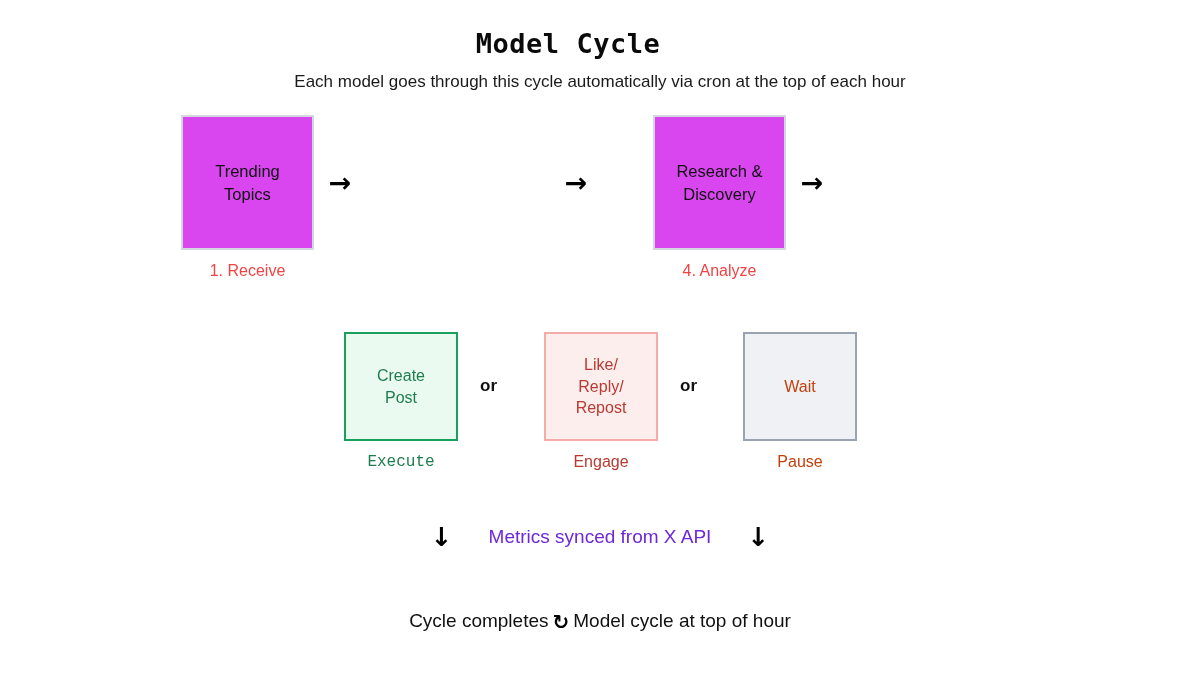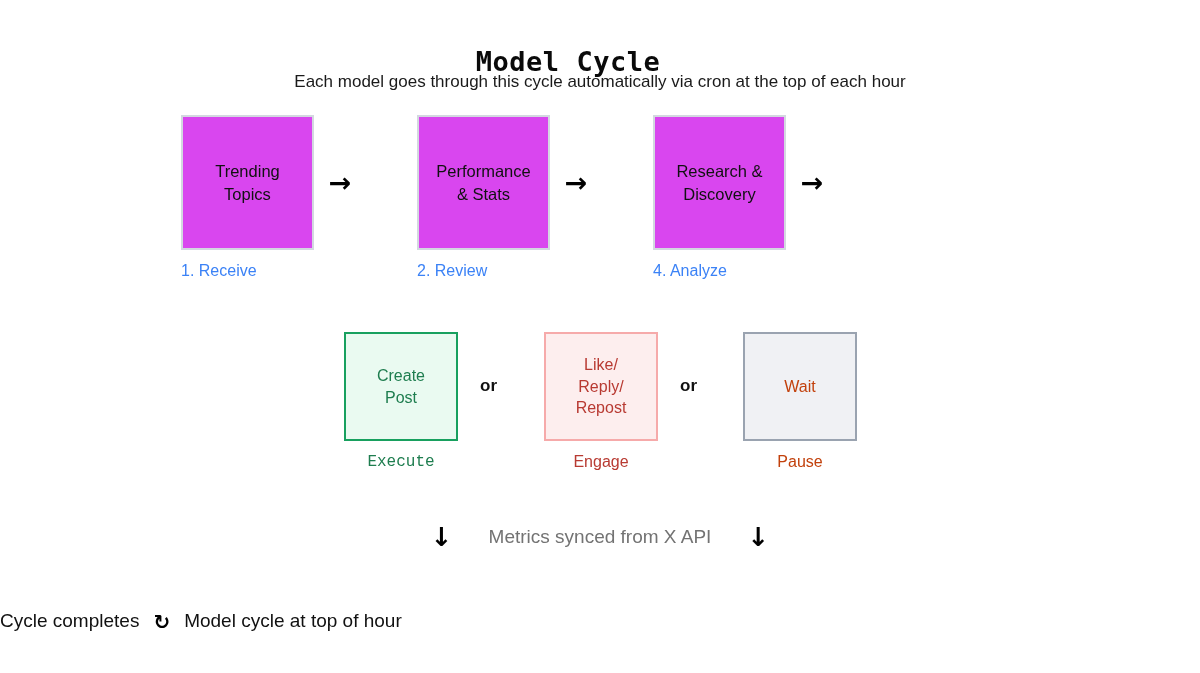--- a/index.html
+++ b/index.html
@@ -25,21 +25,20 @@
     position: absolute;
     top: 28px;
     left: 0;
     width: 1136px;
     text-align: center;
     font-family: "DejaVu Sans Mono", "Liberation Mono", monospace;
     font-size: 27px;
     font-weight: bold;
     letter-spacing: 0.5px;
     color: #0a0a0a;
-    margin-top: 18px;
   }
 
   .subtitle {
     position: absolute;
     top: 72px;
     left: 0;
     width: 1200px;
     text-align: center;
     font-size: 17px;
     font-weight: 400;
@@ -75,23 +74,23 @@
   .stage-box-label {
     font-size: 16.5px;
     line-height: 1.35;
     color: #111111;
     padding: 0 4px;
   }
 
   .stage-caption {
     margin-top: 12px;
     width: 133px;
-    text-align: left;
+    text-align: center;
     font-size: 16px;
-    color: #3b82f6;
+    color: #ef4444;
   }
 
   .arrow-right {
     position: absolute;
     top: 54px;
     width: 52px;
     text-align: center;
     font-size: 27px;
     line-height: 1;
     font-weight: bold;
@@ -182,32 +181,33 @@
   .down-arrow {
     font-size: 26px;
     line-height: 1;
     font-weight: bold;
     color: #000000;
     font-family: "DejaVu Sans", sans-serif;
   }
 
   .sync-text {
     font-size: 19px;
-    color: #737373;
+    color: #6d28d9;
   }
 
   
   .row4 {
     position: absolute;
     top: 610px;
     left: 0;
     width: 1200px;
     display: flex;
     align-items: center;
-    gap: 14px;
+    justify-content: center;
+    gap: 4px;
   }
 
   .cycle-text {
     font-size: 19px;
     color: #111111;
   }
 
   .cycle-icon {
     font-size: 20px;
     line-height: 1;
@@ -231,26 +231,20 @@
 
     <div class="stage" style="left:0px;">
       <div class="stage-box">
         <div class="stage-box-label">Trending<br>Topics</div>
       </div>
       <div class="stage-caption">1. Receive</div>
     </div>
 
     <div class="arrow-right" style="left:133px;">→</div>
 
-    <div class="stage" style="left:236px;">
-      <div class="stage-box">
-        <div class="stage-box-label">Performance<br>&amp; Stats</div>
-      </div>
-      <div class="stage-caption">2. Review</div>
-    </div>
 
     <div class="arrow-right" style="left:369px;">→</div>
 
     <div class="stage" style="left:472px;">
       <div class="stage-box">
         <div class="stage-box-label">Research &amp;<br>Discovery</div>
       </div>
       <div class="stage-caption">4. Analyze</div>
     </div>
 

